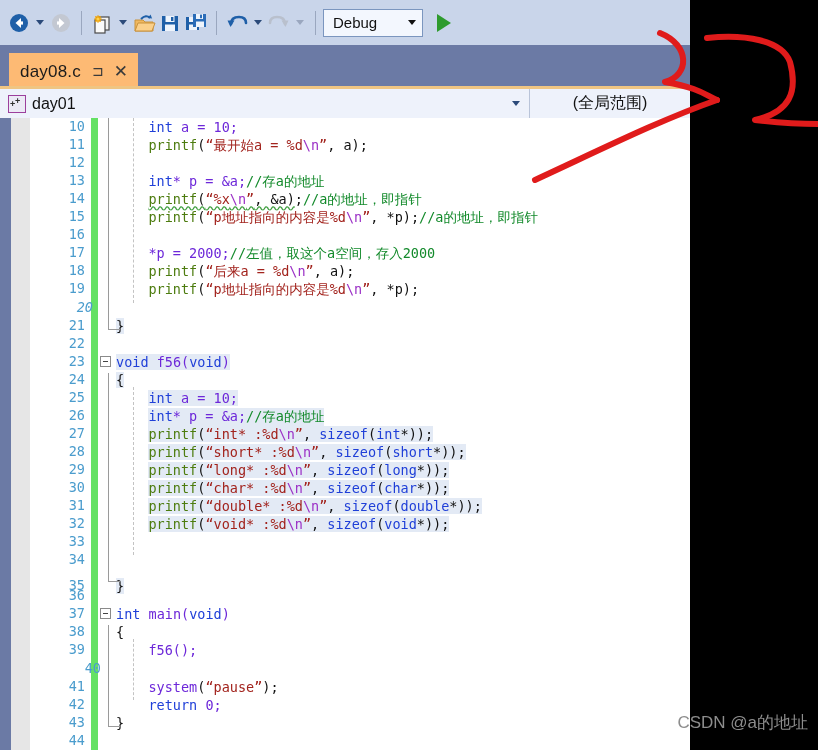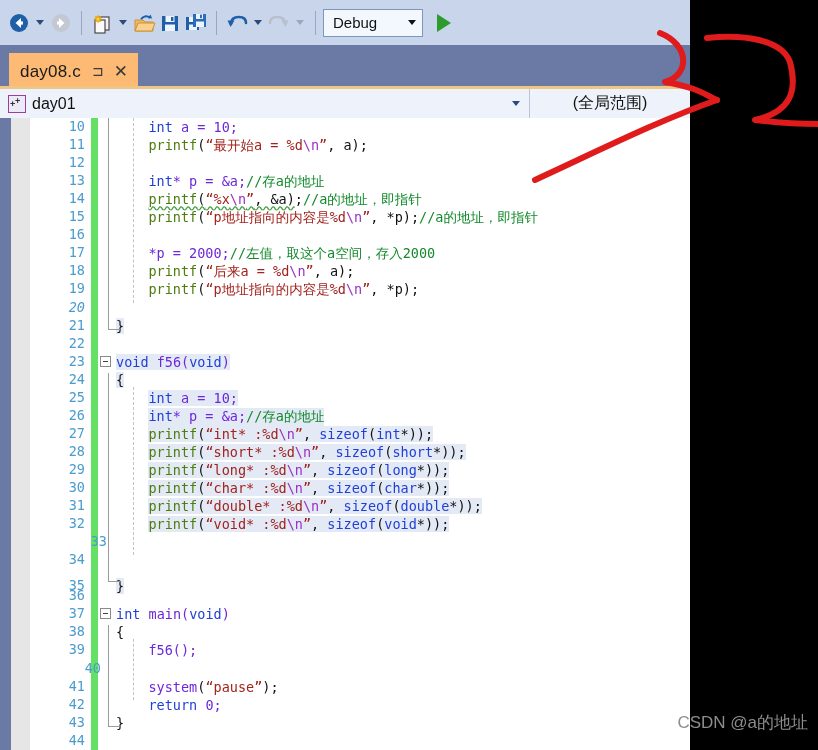--- a/index.html
+++ b/index.html
@@ -283,34 +283,34 @@
             <div class="row" style="top: 0px; position: absolute; left: 0px; right: 0px;"><span class="ln">10</span><span class="codeline" style="left: 50.48px;"><span class="kw">int</span><span class="id"> a = 10;</span></span></div>
             <div class="row" style="top: 18.05px; position: absolute; left: 0px; right: 0px;"><span class="ln">11</span><span class="codeline" style="left: 50.48px;"><span class="fn">printf</span><span class="cn">(</span><span class="str">“最开始a = %d</span><span class="esc">\n</span><span class="str">”</span><span class="cn">, a);</span></span></div>
             <div class="row" style="top: 36.1px; position: absolute; left: 0px; right: 0px;"><span class="ln">12</span><span class="codeline" style="left: 18px;"></span></div>
             <div class="row" style="top: 54.15px; position: absolute; left: 0px; right: 0px;"><span class="ln">13</span><span class="codeline" style="left: 50.48px;"><span class="kw">int</span><span class="id">* p = &amp;a;</span><span class="cmt">//存a的地址</span></span></div>
             <div class="row" style="top: 72.2px; position: absolute; left: 0px; right: 0px;"><span class="ln">14</span><span class="codeline" style="left: 50.48px;"><span class="fn sq">printf</span><span class="cn sq">(</span><span class="str sq">“%x</span><span class="esc sq">\n</span><span class="str sq">”</span><span class="cn sq">, &amp;a)</span><span class="cn">;</span><span class="cmt">//a的地址，即指针</span></span></div>
             <div class="row" style="top: 90.25px; position: absolute; left: 0px; right: 0px;"><span class="ln">15</span><span class="codeline" style="left: 50.48px;"><span class="fn">printf</span><span class="cn">(</span><span class="str">“p地址指向的内容是</span><span class="str">%d</span><span class="esc">\n</span><span class="str">”</span><span class="cn">, *p);</span><span class="cmt">//a的地址，即指针</span></span></div>
             <div class="row" style="top: 108.3px; position: absolute; left: 0px; right: 0px;"><span class="ln">16</span><span class="codeline" style="left: 18px;"></span></div>
             <div class="row" style="top: 126.35px; position: absolute; left: 0px; right: 0px;"><span class="ln">17</span><span class="codeline" style="left: 50.48px;"><span class="id">*p = 2000;</span><span class="cmt">//左值，取这个a空间，存入2000</span></span></div>
             <div class="row" style="top: 144.4px; position: absolute; left: 0px; right: 0px;"><span class="ln">18</span><span class="codeline" style="left: 50.48px;"><span class="fn">printf</span><span class="cn">(</span><span class="str">“后来a = %d</span><span class="esc">\n</span><span class="str">”</span><span class="cn">, a);</span></span></div>
             <div class="row" style="top: 162.45px; position: absolute; left: 0px; right: 0px;"><span class="ln">19</span><span class="codeline" style="left: 50.48px;"><span class="fn">printf</span><span class="cn">(</span><span class="str">“p地址指向的内容是</span><span class="str">%d</span><span class="esc">\n</span><span class="str">”</span><span class="cn">, *p);</span></span></div>
-            <div class="row" style="top: 180.5px; position: absolute; left: 0px; right: 0px; font-style: italic;"><span class="ln">20</span><span class="codeline" style="left: 18px;"></span></div>
+            <div class="row" style="top: 180.5px; position: absolute; left: 8px; right: 0px; font-style: italic;"><span class="ln">20</span><span class="codeline" style="left: 18px;"></span></div>
             <div class="row" style="top: 198.55px; position: absolute; left: 0px; right: 0px;"><span class="ln">21</span><span class="codeline hl" style="left: 18px;"><span class="cn">}</span></span></div>
             <div class="row" style="top: 216.6px; position: absolute; left: 0px; right: 0px;"><span class="ln">22</span><span class="codeline" style="left: 18px;"></span></div>
             <div class="row" style="top: 234.65px; position: absolute; left: 0px; right: 0px;"><span class="ln">23</span><span class="fold"></span><span class="codeline hl" style="left: 18px;"><span class="kw">void</span><span class="id"> f56(</span><span class="kw">void</span><span class="id">)</span></span></div>
             <div class="row" style="top: 252.7px; position: absolute; left: 0px; right: 0px;"><span class="ln">24</span><span class="codeline hl" style="left: 18px;"><span class="cn">{</span></span></div>
             <div class="row" style="top: 270.75px; position: absolute; left: 0px; right: 0px;"><span class="ln">25</span><span class="codeline hl" style="left: 50.48px;"><span class="kw">int</span><span class="id"> a = 10;</span></span></div>
             <div class="row" style="top: 288.8px; position: absolute; left: 0px; right: 0px;"><span class="ln">26</span><span class="codeline hl" style="left: 50.48px;"><span class="kw">int</span><span class="id">* p = &amp;a;</span><span class="cmt">//存a的地址</span></span></div>
             <div class="row" style="top: 306.85px; position: absolute; left: 0px; right: 0px;"><span class="ln">27</span><span class="codeline hl" style="left: 50.48px;"><span class="fn">printf</span><span class="cn">(</span><span class="str">“int* :%d</span><span class="esc">\n</span><span class="str">”</span><span class="cn">, </span><span class="kw">sizeof</span><span class="cn">(</span><span class="kw">int</span><span class="cn">*));</span></span></div>
             <div class="row" style="top: 324.9px; position: absolute; left: 0px; right: 0px;"><span class="ln">28</span><span class="codeline hl" style="left: 50.48px;"><span class="fn">printf</span><span class="cn">(</span><span class="str">“short* :%d</span><span class="esc">\n</span><span class="str">”</span><span class="cn">, </span><span class="kw">sizeof</span><span class="cn">(</span><span class="kw">short</span><span class="cn">*));</span></span></div>
             <div class="row" style="top: 342.95px; position: absolute; left: 0px; right: 0px;"><span class="ln">29</span><span class="codeline hl" style="left: 50.48px;"><span class="fn">printf</span><span class="cn">(</span><span class="str">“long* :%d</span><span class="esc">\n</span><span class="str">”</span><span class="cn">, </span><span class="kw">sizeof</span><span class="cn">(</span><span class="kw">long</span><span class="cn">*));</span></span></div>
             <div class="row" style="top: 361px; position: absolute; left: 0px; right: 0px;"><span class="ln">30</span><span class="codeline hl" style="left: 50.48px;"><span class="fn">printf</span><span class="cn">(</span><span class="str">“char* :%d</span><span class="esc">\n</span><span class="str">”</span><span class="cn">, </span><span class="kw">sizeof</span><span class="cn">(</span><span class="kw">char</span><span class="cn">*));</span></span></div>
             <div class="row" style="top: 379.05px; position: absolute; left: 0px; right: 0px;"><span class="ln">31</span><span class="codeline hl" style="left: 50.48px;"><span class="fn">printf</span><span class="cn">(</span><span class="str">“double* :%d</span><span class="esc">\n</span><span class="str">”</span><span class="cn">, </span><span class="kw">sizeof</span><span class="cn">(</span><span class="kw">double</span><span class="cn">*));</span></span></div>
             <div class="row" style="top: 397.1px; position: absolute; left: 0px; right: 0px;"><span class="ln">32</span><span class="codeline hl" style="left: 50.48px;"><span class="fn">printf</span><span class="cn">(</span><span class="str">“void* :%d</span><span class="esc">\n</span><span class="str">”</span><span class="cn">, </span><span class="kw">sizeof</span><span class="cn">(</span><span class="kw">void</span><span class="cn">*));</span></span></div>
-            <div class="row" style="top: 415.15px; position: absolute; left: 0px; right: 0px; margin-left: 22px;"><span class="ln">33</span><span class="codeline" style="left: 18px;"></span></div>
+            <div class="row" style="top: 415.15px; position: absolute; left: 0px; right: 0px;"><span class="ln">33</span><span class="codeline" style="left: 18px;"></span></div>
             <div class="row" style="top: 433.2px; position: absolute; left: 0px; right: 0px;"><span class="ln">34</span><span class="codeline" style="left: 18px;"></span></div>
             <div class="row" style="top: 451.25px; position: absolute; left: 0px; right: 0px; margin-top: 8px;"><span class="ln">35</span><span class="codeline hl" style="left: 18px;"><span class="cn">}</span></span></div>
             <div class="row" style="top: 469.3px; position: absolute; left: 0px; right: 0px;"><span class="ln">36</span><span class="codeline" style="left: 18px;"></span></div>
             <div class="row" style="top: 487.35px; position: absolute; left: 0px; right: 0px;"><span class="ln">37</span><span class="fold"></span><span class="codeline" style="left: 18px;"><span class="kw">int</span><span class="id"> main(</span><span class="kw">void</span><span class="id">)</span></span></div>
             <div class="row" style="top: 505.4px; position: absolute; left: 0px; right: 0px;"><span class="ln">38</span><span class="codeline" style="left: 18px;"><span class="cn">{</span></span></div>
             <div class="row" style="top: 523.45px; position: absolute; left: 0px; right: 0px;"><span class="ln">39</span><span class="codeline" style="left: 50.48px;"><span class="id">f56();</span></span></div>
             <div class="row" style="top: 541.5px; position: absolute; left: 16px; right: 0px;"><span class="ln">40</span><span class="codeline" style="left: 18px;"></span></div>
             <div class="row" style="top: 559.55px; position: absolute; left: 0px; right: 0px;"><span class="ln">41</span><span class="codeline" style="left: 50.48px;"><span class="id">system</span><span class="cn">(</span><span class="str">“pause”</span><span class="cn">);</span></span></div>
             <div class="row" style="top: 577.6px; position: absolute; left: 0px; right: 0px;"><span class="ln">42</span><span class="codeline" style="left: 50.48px;"><span class="kw">return</span><span class="id"> 0;</span></span></div>
             <div class="row" style="top: 595.65px; position: absolute; left: 0px; right: 0px;"><span class="ln">43</span><span class="codeline" style="left: 18px;"><span class="cn">}</span></span></div>

